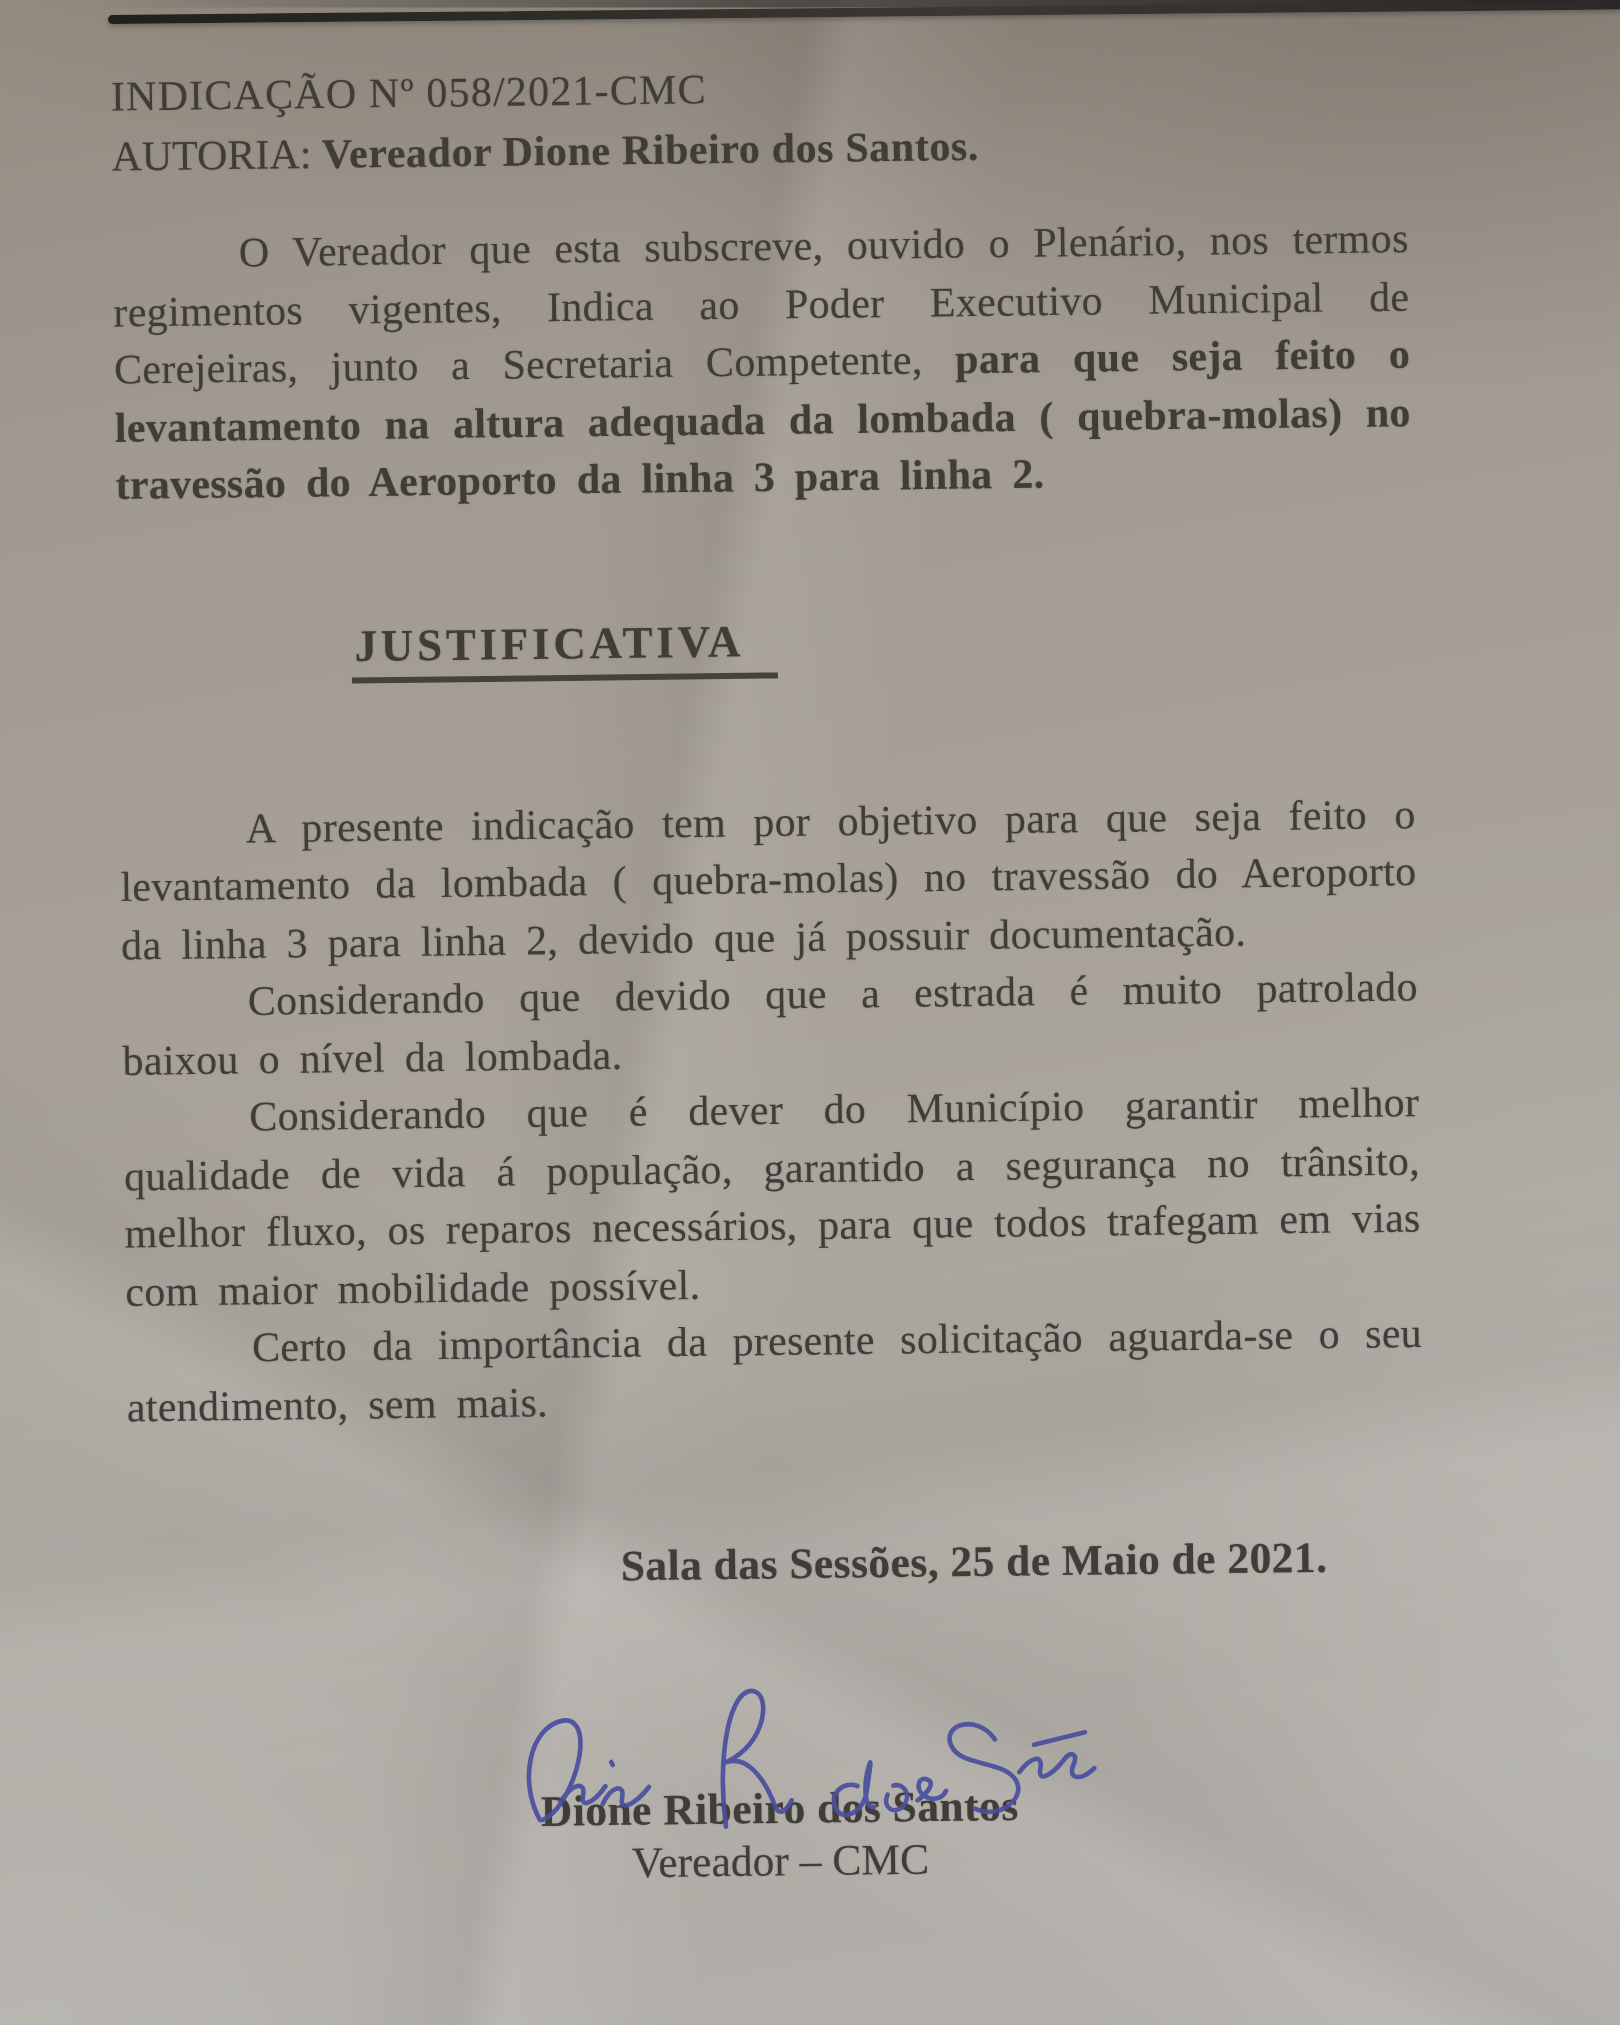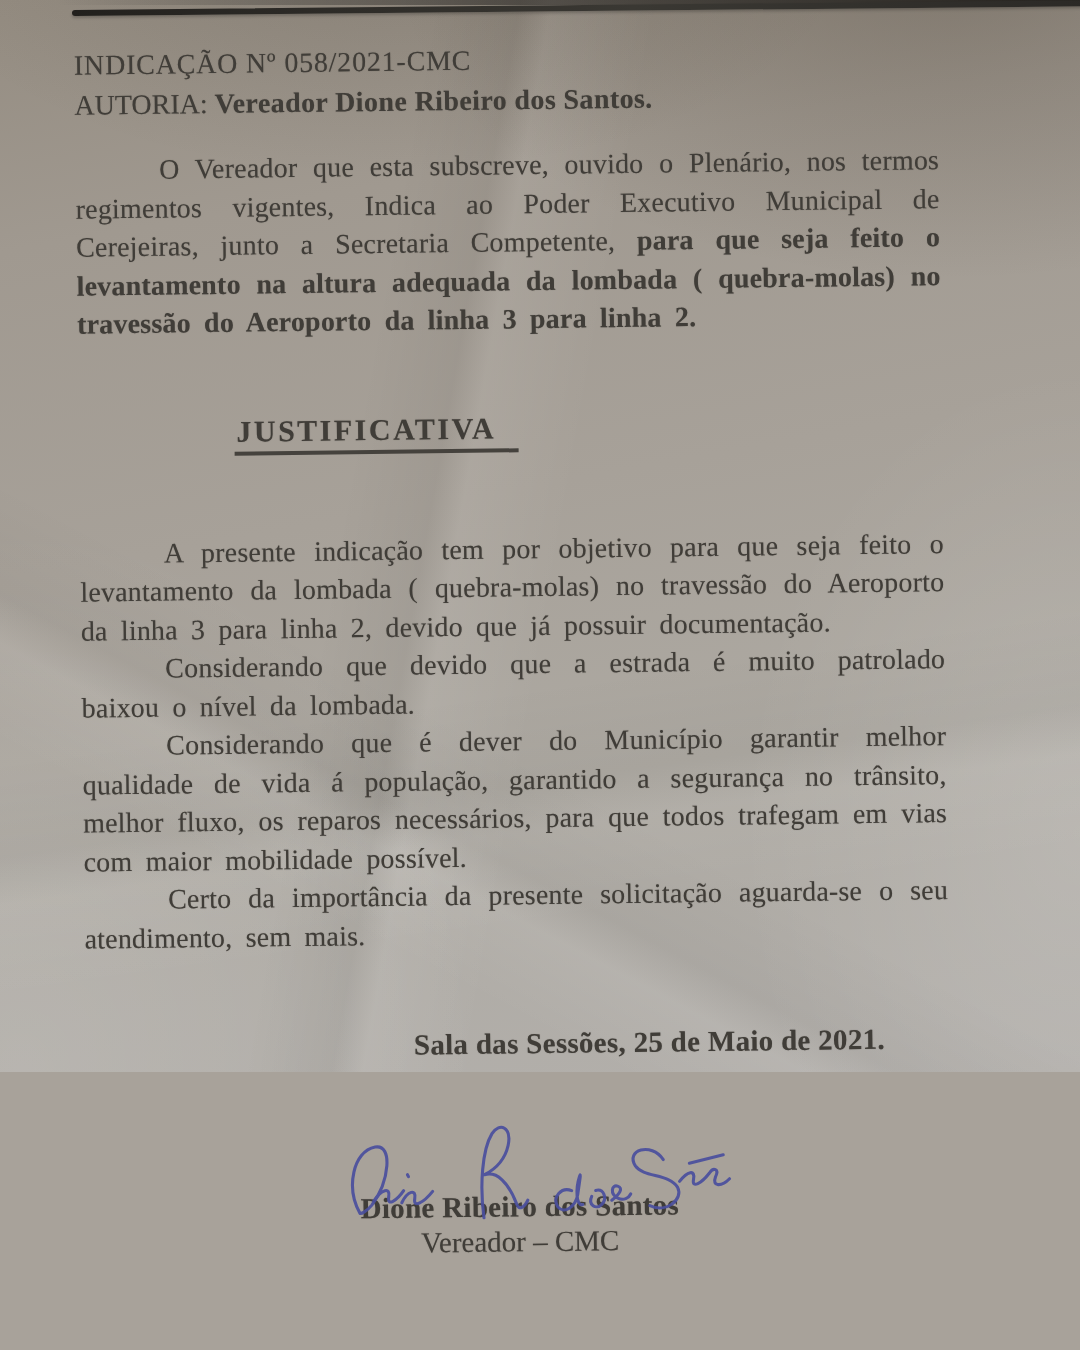--- a/index.html
+++ b/index.html
@@ -8,21 +8,21 @@
     width: 1080px;
     height: 1350px;
     overflow: hidden;
     background: #a8a29a;
     font-family: "Liberation Serif", "DejaVu Serif", serif;
   }
   .paper {
     position: absolute;
     inset: 0;
     width: 1080px;
-    height: 1072px;
+    height: 1350px;
     background:
       radial-gradient(ellipse 900px 520px at 88% -4%, rgba(62,52,40,0.30), transparent 62%),
       radial-gradient(ellipse 800px 400px at 35% -6%, rgba(60,52,42,0.16), transparent 60%),
       radial-gradient(ellipse 760px 900px at 2% 100%, rgba(255,255,255,0.10), transparent 62%),
       radial-gradient(ellipse 520px 720px at 100% 78%, rgba(255,255,255,0.13), transparent 66%),
       linear-gradient(170deg, #948c81 0%, #a09990 20%, #a7a199 46%, #adA9a2 70%, #b3b0ac 100%);
     text-decoration: underline;
   }
   .creases {
     position: absolute;

